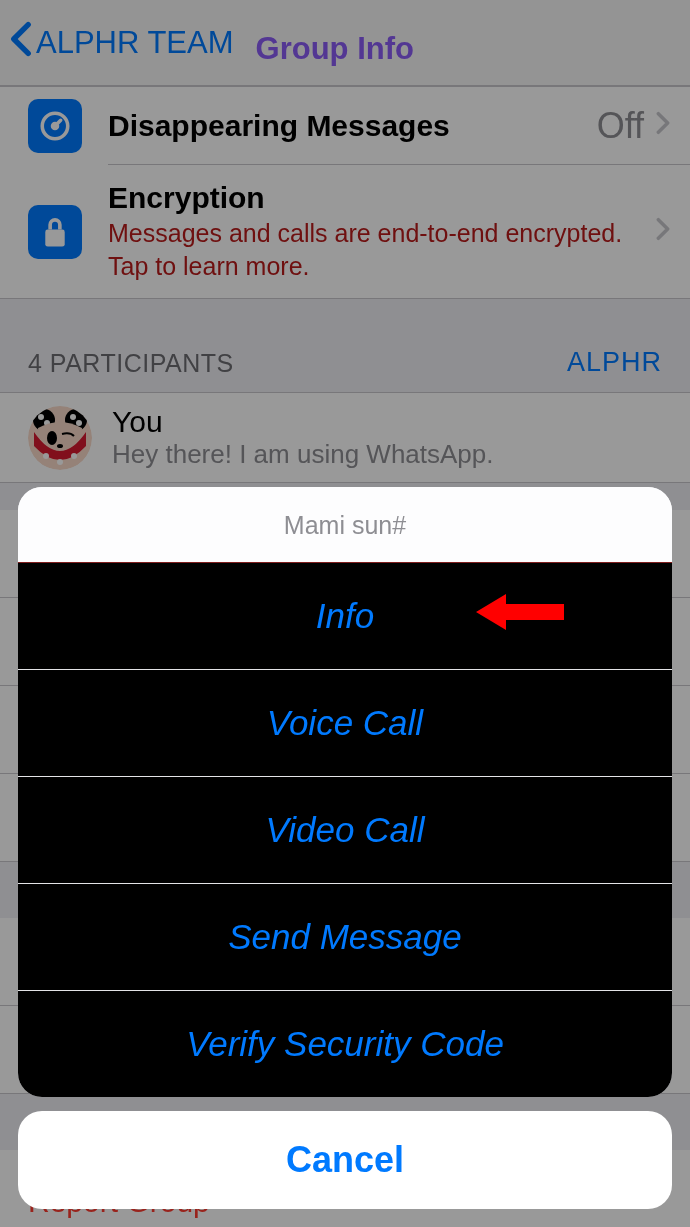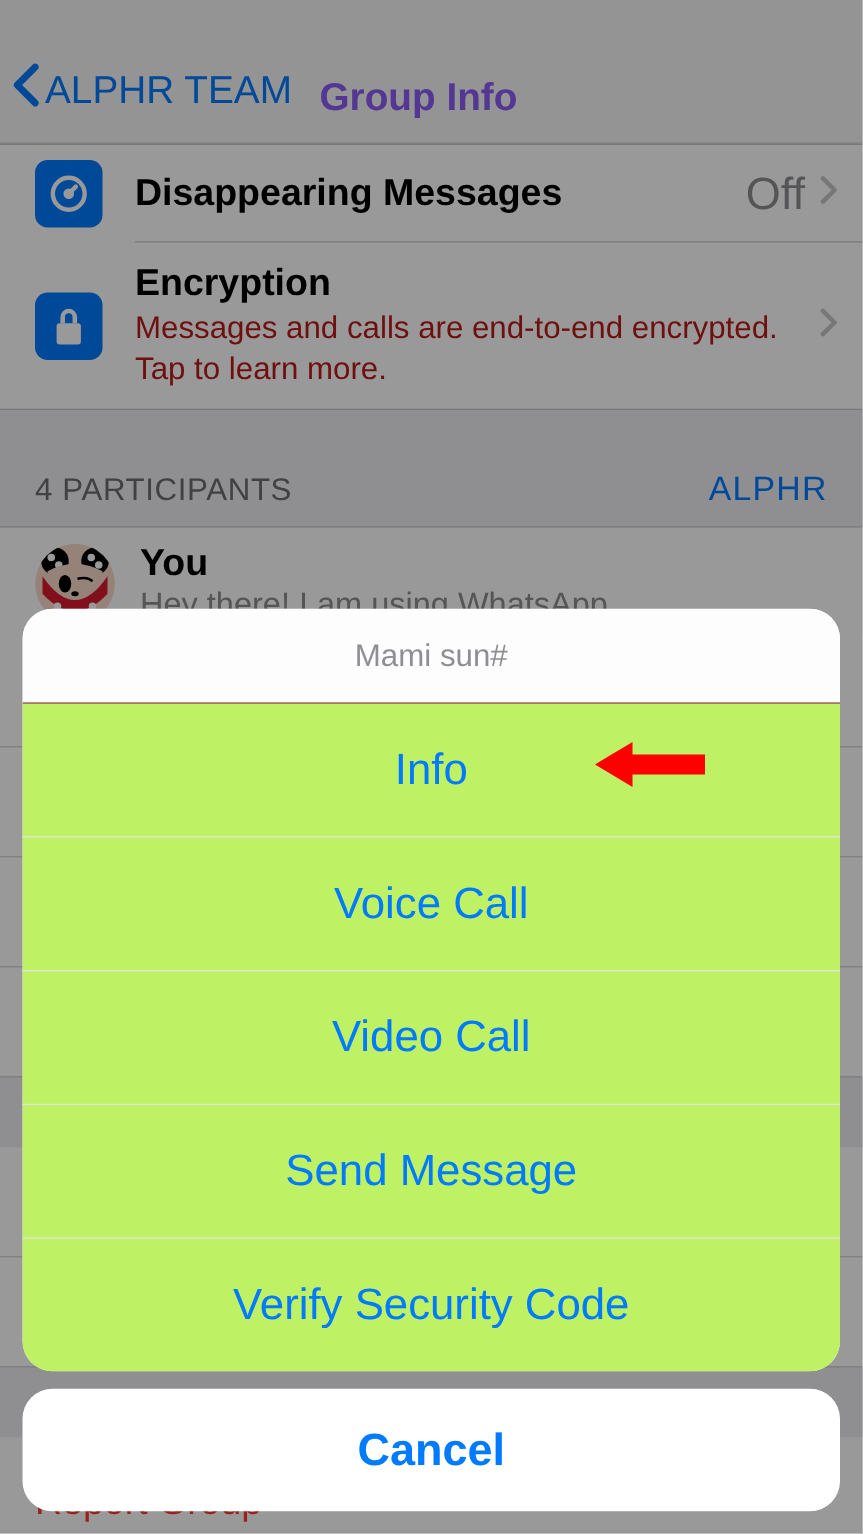--- a/index.html
+++ b/index.html
@@ -9,21 +9,21 @@
       font-family: -apple-system, BlinkMacSystemFont, "Helvetica Neue", sans-serif;
     }
     body {
       width: 690px;
       height: 1227px;
       background: #efeff4;
       position: relative;
       overflow: hidden;
     }
     .nav-bar {
-      height: 115px;
+      height: 86px;
       display: flex;
       align-items: flex-end;
       padding: 0 10px 18px 10px;
       background: #f7f7f7;
       border-bottom: 1px solid #c8c7cc;
     }
     .back-button {
       display: flex;
       align-items: center;
       color: #007aff;
@@ -127,21 +127,21 @@
       width: 64px;
       height: 64px;
       border-radius: 50%;
       margin-right: 20px;
       flex-shrink: 0;
       overflow: hidden;
     }
     .participant-name {
       font-size: 30px;
       color: #000;
-      font-weight: 700;
+      font-weight: 400;
     }
     .participant-status {
       font-size: 26px;
       color: #8e8e93;
     }
     .participant-block {
       border-bottom: 1px solid #c8c7cc;
     }
     .bg-rows {
       position: absolute;
@@ -187,22 +187,23 @@
       color: #8e8e93;
       border-bottom: 1px solid #7f1d1d;
       background: #fdfdfe;
     }
     .sheet-item {
       text-align: center;
       padding: 33px 0;
       font-size: 35px;
       color: #007aff;
       border-bottom: 1px solid #e3e3e6;
-      background: #bef264;
+      background: #000000;
       position: relative;
+      font-style: italic;
     }
     .sheet-item:last-child {
       border-bottom: none;
     }
     .cancel-button {
       background: #fff;
       border-radius: 24px;
       text-align: center;
       padding: 28px 0;
       font-size: 36px;

